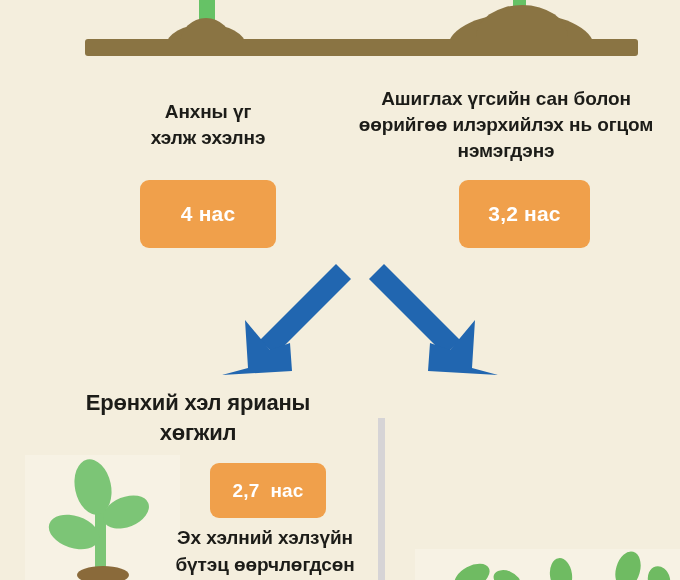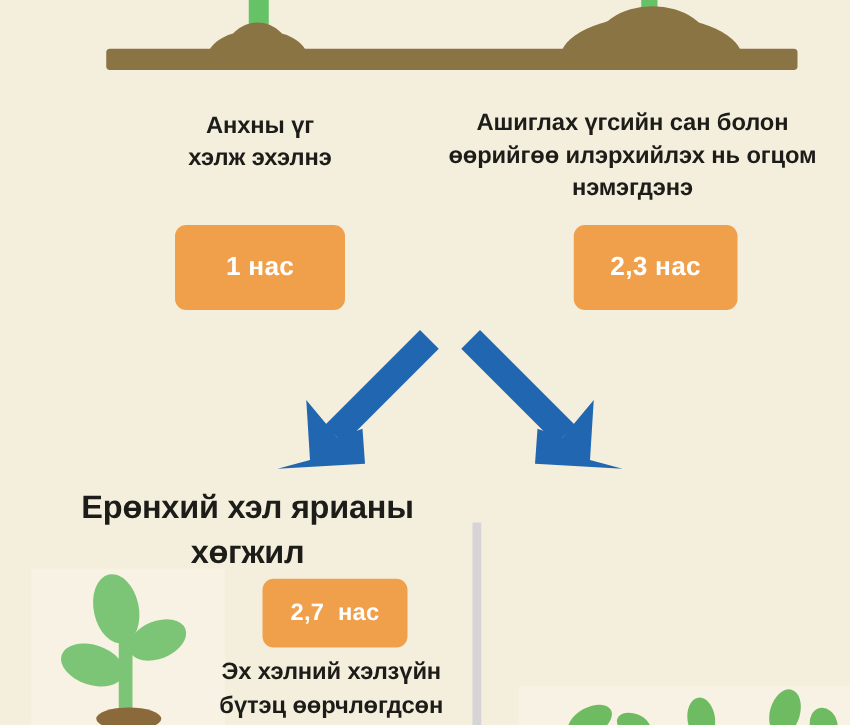--- a/index.html
+++ b/index.html
@@ -83,21 +83,21 @@
   
   .caption {
     position: absolute;
     text-align: center;
     color: #1C1C18;
     font-weight: bold;
     font-size: 19px;
     line-height: 1.38;
     letter-spacing: -0.1px;
   }
-  #caption-left  { left: 100px; top: 88px; width: 216px; }
+  #caption-left  { left: 100px; top: 99px; width: 216px; }
   #caption-right { left: 348px; top: 86px; width: 316px; }
 
   
   .age-badge {
     position: absolute;
     background: #F0A04B;
     border-radius: 9px;
     color: #FFFFFF;
     font-weight: bold;
     display: flex;
@@ -128,21 +128,21 @@
     left: 220px; top: 258px;
     width: 280px; height: 122px;
   }
 
   
   .branch-heading {
     position: absolute;
     text-align: center;
     color: #1C1C18;
     font-weight: bold;
-    font-size: 26px;
+    font-size: 22px;
     line-height: 1.38;
     letter-spacing: -0.2px;
   }
   #heading-left  { left: 48px;  top: 388px; width: 300px; }
   #heading-right { left: 406px; top: 388px; width: 264px; }
 
   
   .divider {
     position: absolute;
     left: 378px; top: 418px;
@@ -191,23 +191,23 @@
     <div class="mound mound-right"></div>
     <div class="mound mound-right-b"></div>
     <div class="soil-strip"></div>
   </div>
 
   <div class="caption" id="caption-left" style="white-space: pre-line;">Анхны үг
 хэлж эхэлнэ</div>
 
   <div class="caption" id="caption-right">Ашиглах үгсийн сан болон өөрийгөө илэрхийлэх нь огцом нэмэгдэнэ</div>
 
-  <div class="age-badge" id="badge-1">1 нас</div>
-
-  <div class="age-badge" id="badge-2">2,3 нас</div>
+  <div class="age-badge" id="badge-1">4 нас</div>
+
+  <div class="age-badge" id="badge-2">3,2 нас</div>
 
   <svg class="arrows" viewBox="0 0 280 122">
     <g>
       <path d="M116,6 L131,21 L55,97 L40,82 Z" fill="#2166B0"></path>
       <path d="M50,92 L25,62 L28,110 L2,117 L72,113 L70,85 Z" fill="#2166B0"></path>
     </g>
     <g>
       <path d="M164,6 L149,21 L225,97 L240,82 Z" fill="#2166B0"></path>
       <path d="M230,92 L255,62 L252,110 L278,117 L208,113 L210,85 Z" fill="#2166B0"></path>
     </g>

